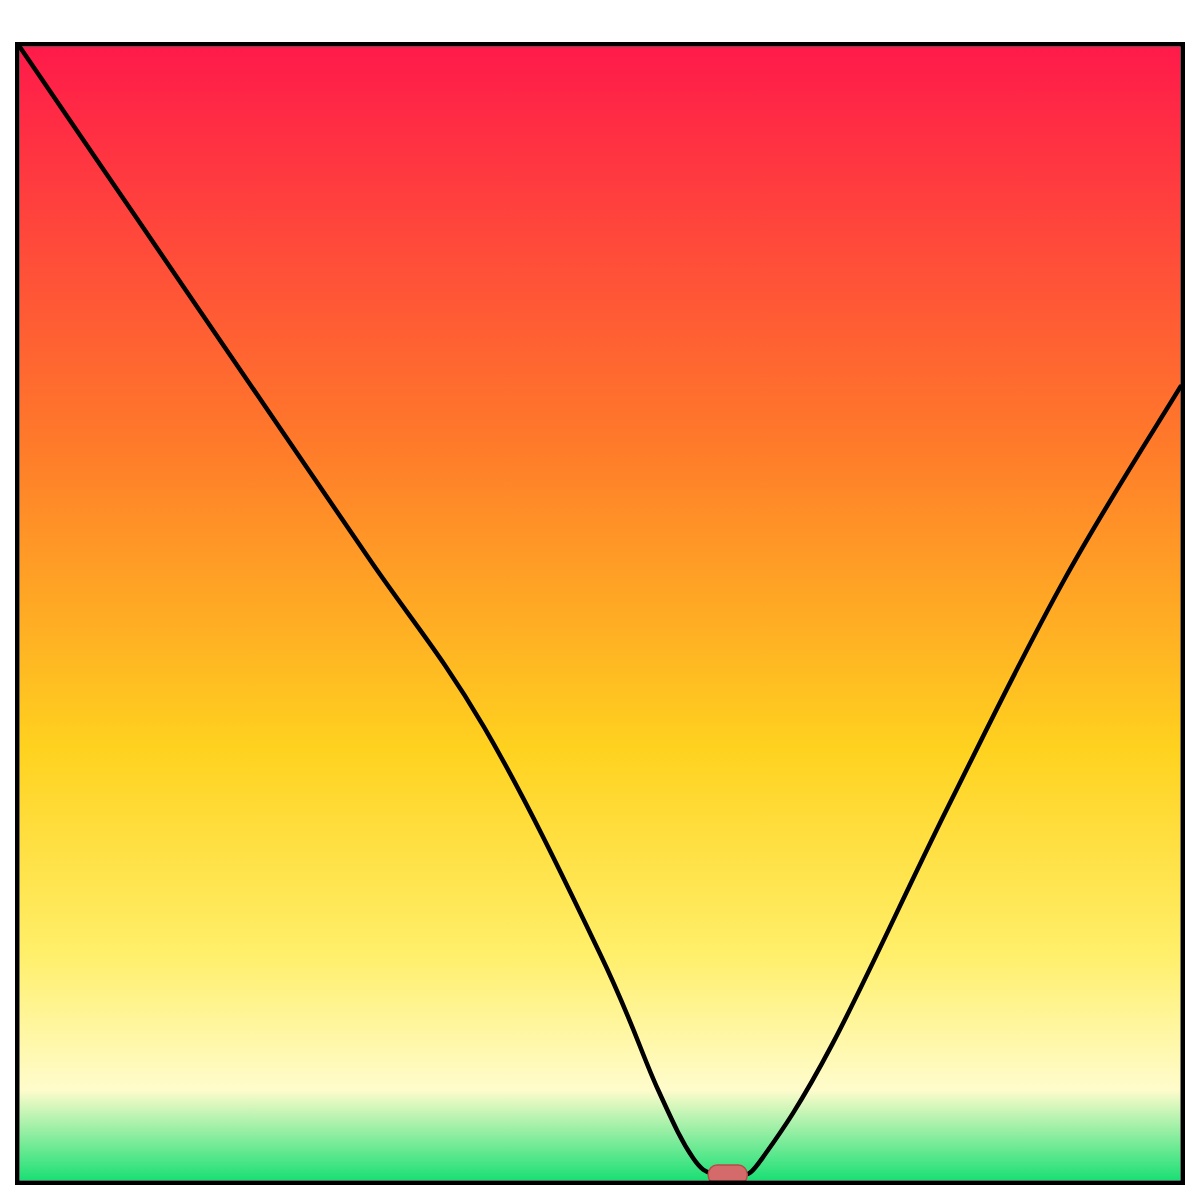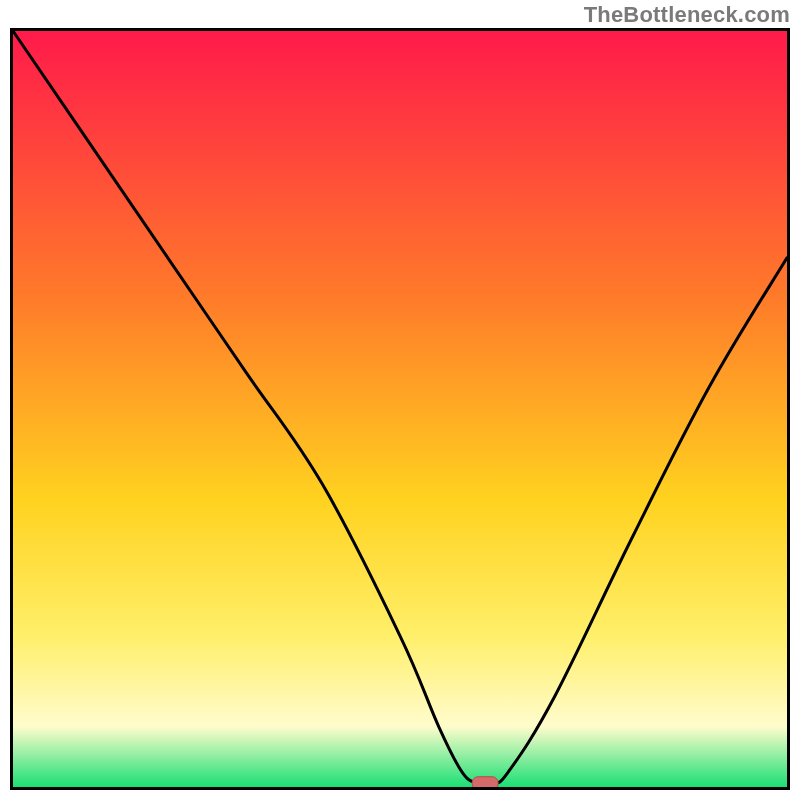--- a/index.html
+++ b/index.html
@@ -33,21 +33,20 @@
     box-sizing: border-box;
   }
   svg {
     display: block;
   }
 </style>
 </head>
 <body>
 
 <div class="container">
-  <div class="attribution">TheBottleneck.com</div>
 
   <div class="plot-frame">
     <svg id="chart-svg" width="780" height="762" viewBox="0 0 780 762" preserveAspectRatio="none">
       <defs>
         <linearGradient id="bg-grad" x1="0" y1="0" x2="0" y2="1">
           <stop id="g0" offset="0%" stop-color="#ff1a4a"></stop>
           <stop id="g1" offset="35%" stop-color="#ff7a2a"></stop>
           <stop id="g2" offset="62%" stop-color="#ffd21f"></stop>
           <stop id="g3" offset="80%" stop-color="#ffef6a"></stop>
           <stop id="g4" offset="92%" stop-color="#fffccc"></stop>

